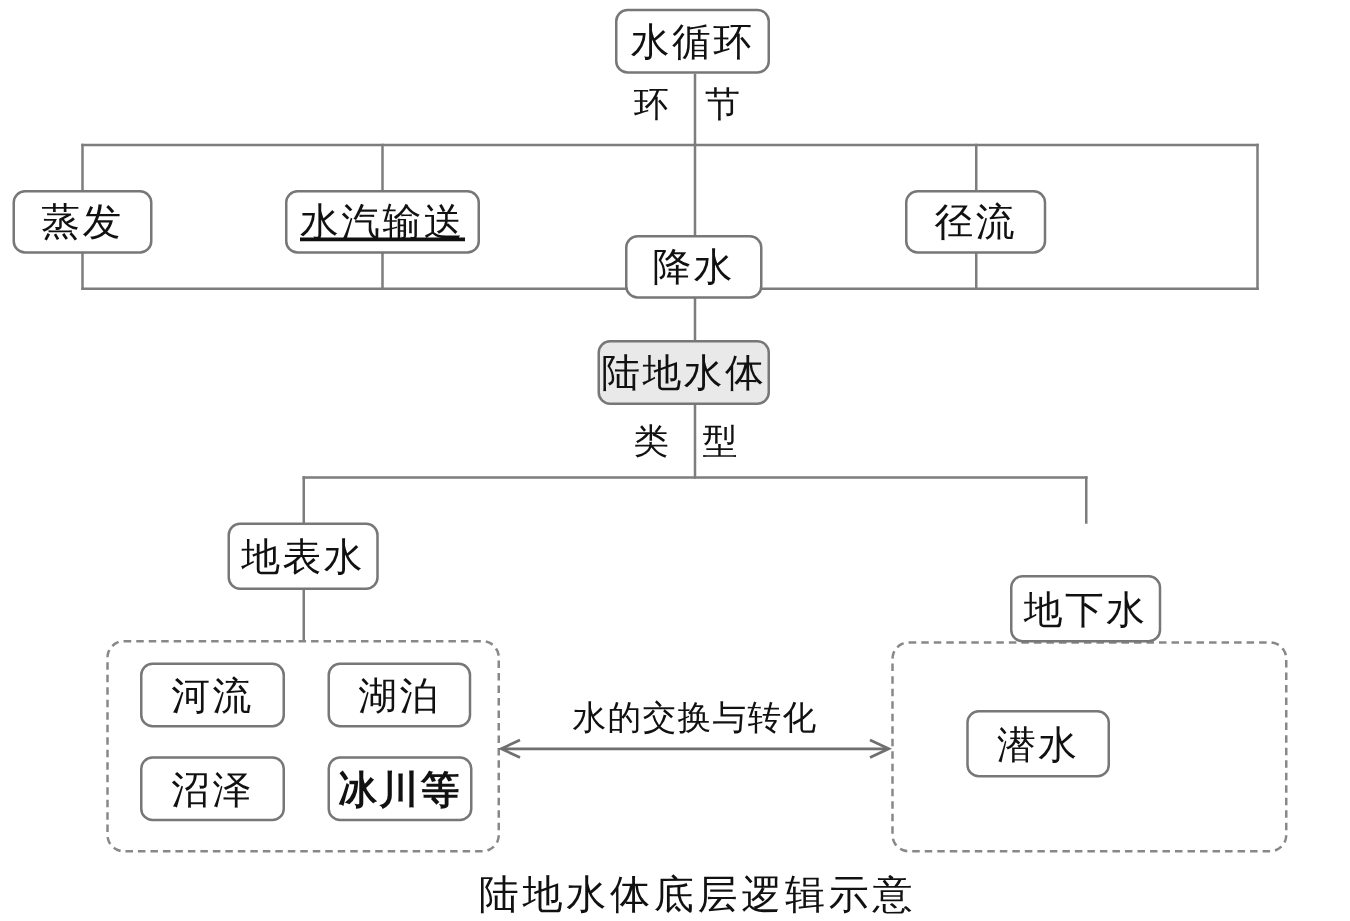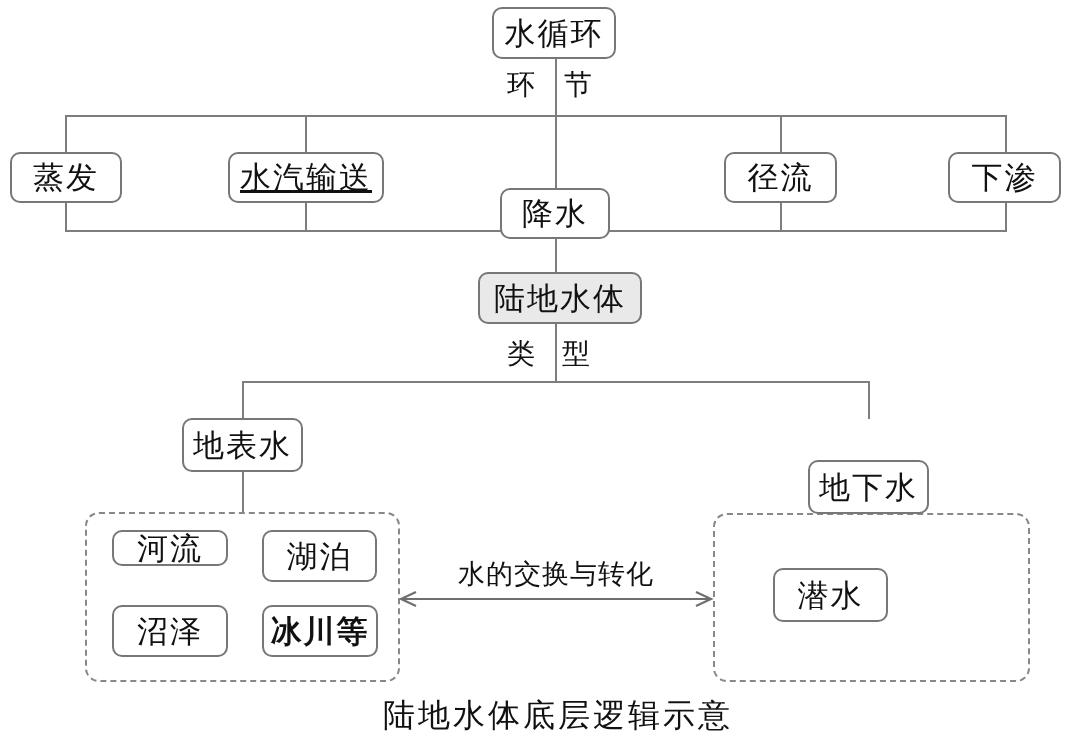--- a/index.html
+++ b/index.html
@@ -79,34 +79,33 @@
 
   <div class="node" style="left:492px;top:7px;width:124px;height:52px;">水循环</div>
 
   <span class="rel" style="left:507px;top:71px;">环</span>
   <span class="rel" style="left:564px;top:71px;">节</span>
 
   <div class="node" style="left:10px;top:152px;width:112px;height:51px;">蒸发</div>
   <div class="node" style="left:228px;top:152px;width:156px;height:51px;text-decoration:underline;">水汽输送</div>
   <div class="node" style="left:500px;top:152px;width:110px;height:51px;margin-top:36px;">降水</div>
   <div class="node" style="left:724px;top:152px;width:113px;height:51px;">径流</div>
-  <div class="node" style="left:948px;top:152px;width:113px;height:51px;">下渗</div>
 
-  <div class="node hub" style="left:478px;top:272px;width:164px;height:52px;">陆地水体</div>
+  <div class="node hub" style="left:478px;top:272px;width:138px;height:52px;">陆地水体</div>
 
   <span class="rel" style="left:507px;top:340px;">类</span>
   <span class="rel" style="left:562px;top:340px;">型</span>
 
   <div class="node" style="left:182px;top:418px;width:121px;height:54px;border-radius:10px;">地表水</div>
   <div class="node" style="left:808px;top:418px;width:121px;height:54px;margin-top:42px;">地下水</div>
 
   <div class="dashedbox" style="left:85px;top:512px;width:315px;height:170px;"></div>
   <div class="dashedbox" style="left:713px;top:513px;width:317px;height:169px;"></div>
 
-  <div class="node" style="left:112px;top:530px;width:116px;height:36px;">河流</div>
+  <div class="node" style="left:112px;top:530px;width:116px;height:52px;">河流</div>
   <div class="node" style="left:262px;top:530px;width:115px;height:52px;">湖泊</div>
   <div class="node" style="left:112px;top:605px;width:116px;height:52px;">沼泽</div>
   <div class="node" style="left:262px;top:605px;width:116px;height:52px;font-weight:bold;">冰川等</div>
 
   <div class="node" style="left:773px;top:568px;width:115px;height:54px;">潜水</div>
 
   <div class="exchange">水的交换与转化</div>
   <svg class="arrow" width="320" height="22" viewBox="0 0 320 22">
     <line x1="7" y1="11" x2="313" y2="11" stroke="#6f6f6f" stroke-width="2.2"></line>
     <polyline points="20,4 5,11 20,18" fill="none" stroke="#6f6f6f" stroke-width="2.2"></polyline>

